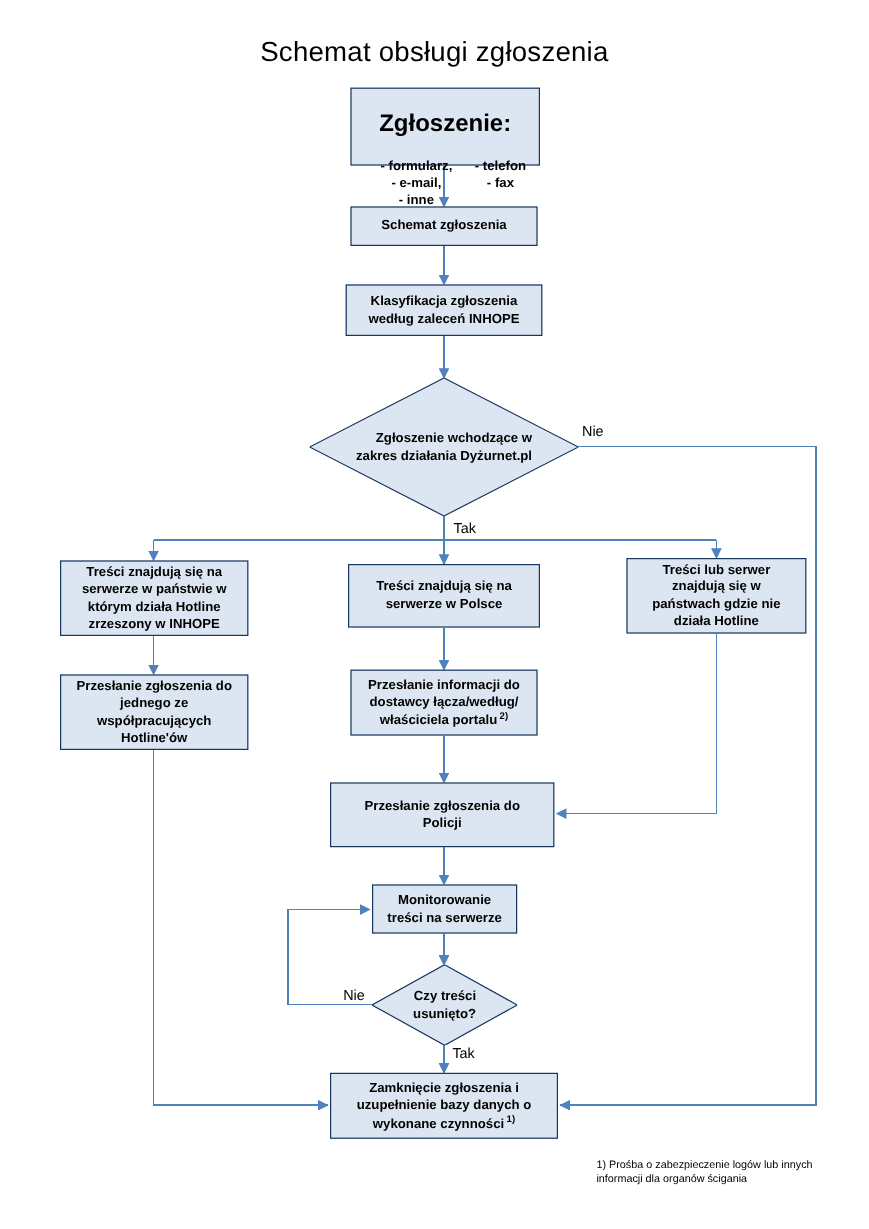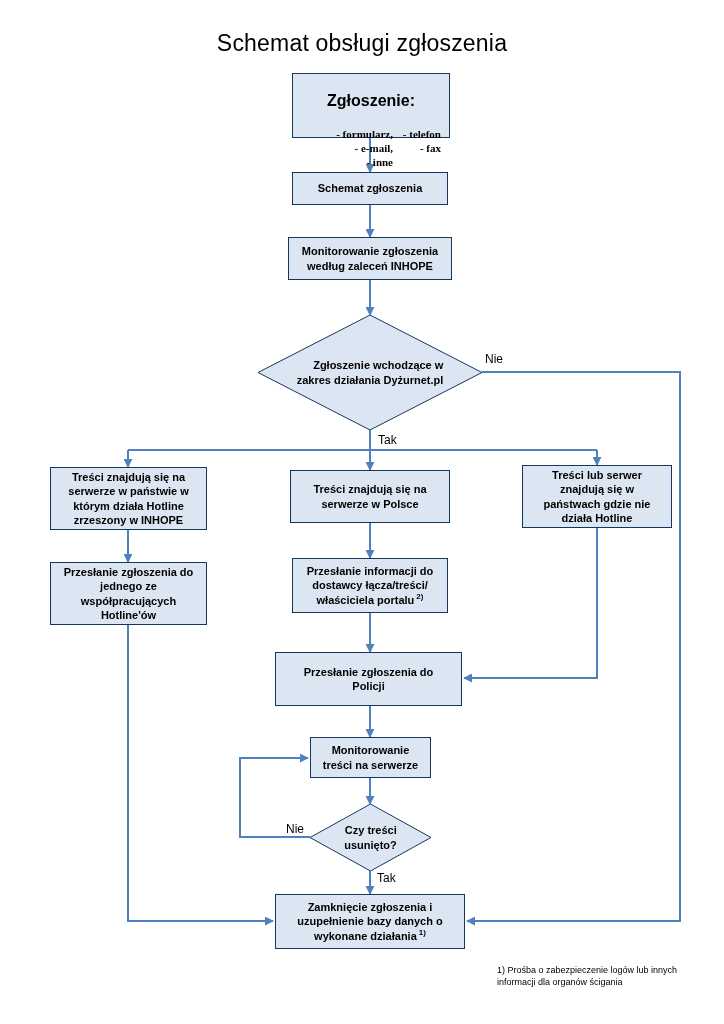--- a/index.html
+++ b/index.html
@@ -16,22 +16,22 @@
   .arrhead{fill:var(--connector,#4f81bd);}
   .node{
     position:absolute;box-sizing:border-box;
     background:var(--node-fill,#dce6f2);border:1px solid var(--node-border,#17365d);
     display:flex;align-items:center;justify-content:center;
     text-align:center;font-weight:bold;font-size:11px;line-height:1.28;
     white-space:pre-line;
   }
   .node sup{font-size:8px;margin-left:2px;}
   .node-start{display:block;padding:3px 8px 0 8px;}
-  .node-title{font-size:16px;font-weight:bold;text-align:center;margin-bottom:1px;}
-  .cols{display:flex;text-align:right;white-space:pre-line;font-family:Liberation Serif, serif;}
+  .node-title{font-size:20px;font-weight:bold;text-align:center;margin-bottom:1px;}
+  .cols{display:flex;text-align:center;white-space:pre-line;}
   .col1{flex:0 0 92px;}
   .col2{flex:1;}
   .diamond{position:absolute;}
   .diamond svg{position:absolute;left:0;top:0;width:100%;height:100%;}
   .diamond polygon{fill:var(--node-fill,#dce6f2);stroke:var(--node-border,#17365d);stroke-width:1;}
   .dtext{
     position:absolute;inset:0;display:flex;align-items:center;justify-content:center;
     text-align:right;font-weight:bold;font-size:11px;line-height:1.28;white-space:pre-line;
   }
   .edge-label{position:absolute;font-size:12px;font-weight:400;}
@@ -81,21 +81,21 @@
       <div class="col2">- telefon
 - fax</div>
     </div>
   </div>
 
   <div class="node" style="left:292px;top:162px;width:156px;height:33px;">
     <span>Schemat zgłoszenia</span>
   </div>
 
   <div class="node" style="left:288px;top:227px;width:164px;height:43px;">
-    <span>Monitorowanie zgłoszenia
+    <span>Klasyfikacja zgłoszenia
 według zaleceń INHOPE</span>
   </div>
 
   <div class="diamond" style="left:258px;top:305px;width:224px;height:115px;">
     <svg viewBox="0 0 224 115" preserveAspectRatio="none">
       <polygon points="112,0 224,57.5 112,115 0,57.5"></polygon>
     </svg>
     <div class="dtext">Zgłoszenie wchodzące w
 zakres działania Dyżurnet.pl</div>
   </div>
@@ -121,21 +121,21 @@
 
   <div class="node" style="left:50px;top:552px;width:157px;height:63px;">
     <span>Przesłanie zgłoszenia do
 jednego ze
 współpracujących
 Hotline'ów</span>
   </div>
 
   <div class="node" style="left:292px;top:548px;width:156px;height:55px;">
     <span><span>Przesłanie informacji do
-dostawcy łącza/treści/
+dostawcy łącza/według/
 właściciela portalu</span><sup>2)</sup></span>
   </div>
 
   <div class="node" style="left:275px;top:642px;width:187px;height:54px;">
     <span>Przesłanie zgłoszenia do
 Policji</span>
   </div>
 
   <div class="node" style="left:310px;top:727px;width:121px;height:41px;align-items:center;">
     <span>Monitorowanie
@@ -146,21 +146,21 @@
     <svg viewBox="0 0 121 67" preserveAspectRatio="none">
       <polygon points="60.5,0 121,33.5 60.5,67 0,33.5"></polygon>
     </svg>
     <div class="dtext">Czy treści
 usunięto?</div>
   </div>
 
   <div class="node" style="left:275px;top:884px;width:190px;height:55px;">
     <span><span>Zamknięcie zgłoszenia i
 uzupełnienie bazy danych o
-wykonane działania</span><sup>1)</sup></span>
+wykonane czynności</span><sup>1)</sup></span>
   </div>
 
   <div class="edge-label" style="left:378px;top:423px;">Tak</div>
   <div class="edge-label" style="left:485px;top:342px;">Nie</div>
   <div class="edge-label" style="left:286px;top:812px;">Nie</div>
   <div class="edge-label" style="left:377px;top:861px;">Tak</div>
 
   <div class="footnote" style="left:497px;top:955px;width:210px;">1) Prośba o zabezpieczenie logów lub innych
 informacji dla organów ścigania</div>
 

